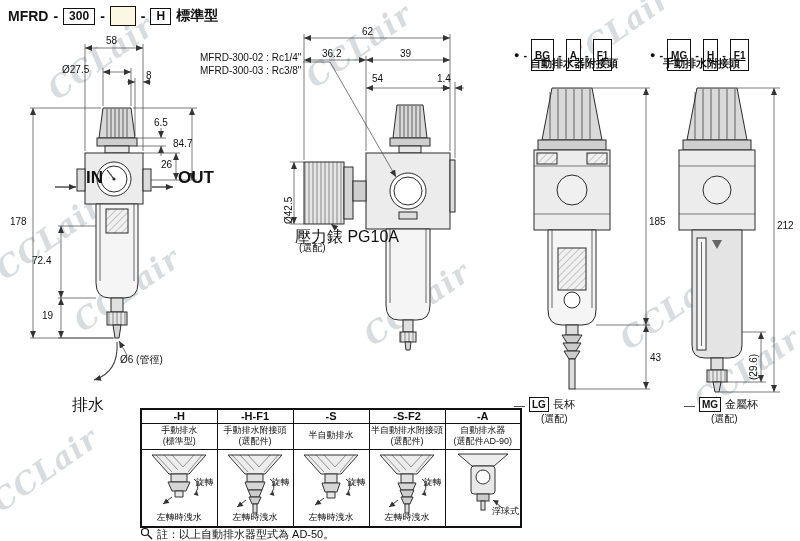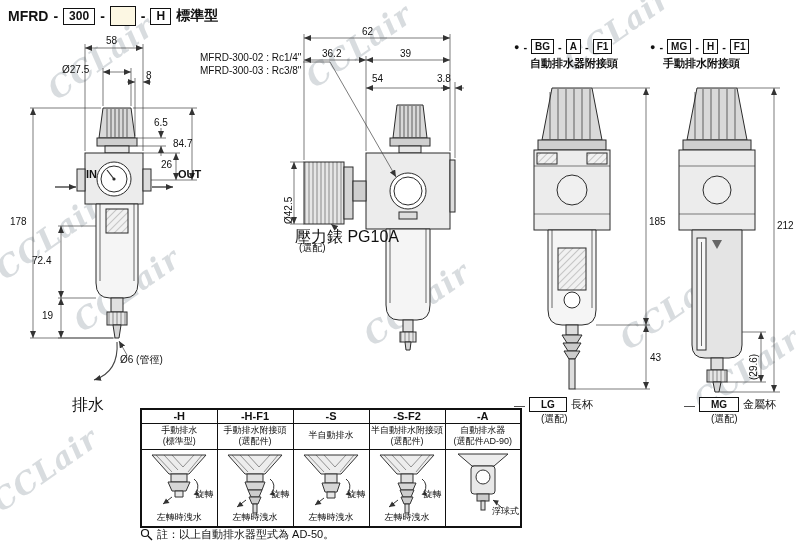--- a/index.html
+++ b/index.html
@@ -4,46 +4,46 @@
 <style>
   * { margin:0; padding:0; box-sizing:border-box; }
   html,body { background:#fff; }
   .page { position:relative; width:800px; height:541px; background:#fff; overflow:hidden;
           font-family:"Liberation Sans","DejaVu Sans",sans-serif; color:#111; }
   .wm { position:absolute; font-family:"DejaVu Serif",serif; font-style:italic; font-weight:bold;
         font-size:30px; color:rgba(125,138,150,0.30); transform:rotate(-35deg);
         letter-spacing:1px; white-space:nowrap; pointer-events:none; }
   svg.linework { position:absolute; left:0; top:0; }
   .lbl { position:absolute; font-size:10px; line-height:1.15; white-space:nowrap; }
-  .lbl.b { font-weight:bold; font-size:11px;padding-left:32px; }
+  .lbl.b { font-weight:bold; font-size:17px;padding-left:32px; }
   .lbl.big { font-size:16px; }
   .rot { transform:rotate(-90deg); transform-origin:0 0; }
   .hdr { position:absolute; left:8px; top:6px; display:flex; align-items:center; gap:5px;
          font-weight:bold; font-size:14px;text-align:center; }
   .box { border:1.3px solid #111; padding:0 5px; font-size:12px; font-weight:bold;
          display:inline-flex; align-items:center; justify-content:center; height:17px; background:#fff; }
   .box.blank { width:26px; height:20px; background:#fcf7e3; }
   .vhdr { position:absolute; display:flex; align-items:center; gap:4px; font-size:11px; font-weight:bold; }
   .vhdr .bullet { font-size:9px; }
-  .vhdr .box { height:15px; font-size:10px; padding:4px 3px; border-width:1px; }
+  .vhdr .box { height:32px; font-size:10px; padding:4px 3px; border-width:1px;text-decoration:underline; }
   .vsub { position:absolute; font-size:11px; font-weight:bold; }
   .vopt { position:absolute; display:flex; align-items:center; gap:4px; font-size:11px; }
-  .vopt .box { height:15px; font-size:10px; padding:0 11px; border-width:1px; font-weight:bold; }
+  .vopt .box { height:15px; font-size:10px; padding:0 2px; border-width:1px; font-weight:bold; }
   .drain-table { position:absolute; left:140px; top:408px; border-collapse:collapse;
                  table-layout:fixed; border:2px solid #111; background:#fff; }
   .drain-table th, .drain-table td { border:1px solid #111; }
   .drain-table th { width:76px; height:14px; font-size:11px; font-weight:bold; text-align:center; padding:0; }
   .drain-table td.desc { height:26px; font-size:9px; text-align:center; vertical-align:middle;
                          line-height:1.25; padding:1px 0; }
   .drain-table td.draw { height:73px; position:relative; padding:0; }
   .cell-lbl { position:absolute; font-size:9px; white-space:nowrap; }
-  .rotate-lbl { right:3px; top:26px;margin-top:12px; }
+  .rotate-lbl { right:3px; top:26px; }
   .cap-lbl { left:50%; transform:translateX(-50%); bottom:2px; }
   .cap-right { left:auto; transform:none; right:1px; bottom:8px; }
-  .note { position:absolute; left:140px; top:527px; display:flex; align-items:center; gap:4px;
+  .note { position:absolute; left:140px; top:527px; display:flex; gap:4px;
           font-size:11px; }
 </style>
 </head>
 <body>
 
 <div class="page">
 
   <span class="wm" style="left:40px;top:40px">CCLair</span>
   <span class="wm" style="left:298px;top:28px">CCLair</span>
   <span class="wm" style="left:556px;top:12px">CCLair</span>
@@ -219,21 +219,21 @@
   <span class="lbl" style="left:42px;top:310px">19</span>
   <span class="lbl" style="left:120px;top:354px">Ø6 (管徑)</span>
   <span class="lbl b" style="left:54px;top:168px">IN</span>
   <span class="lbl b" style="left:146px;top:168px">OUT</span>
   <span class="lbl big" style="left:72px;top:396px">排水</span>
 
   <span class="lbl" style="left:362px;top:26px">62</span>
   <span class="lbl" style="left:322px;top:48px">36.2</span>
   <span class="lbl" style="left:400px;top:48px">39</span>
   <span class="lbl" style="left:372px;top:73px">54</span>
-  <span class="lbl" style="left:437px;top:73px">3.8</span>
+  <span class="lbl" style="left:437px;top:73px">1.4</span>
   <span class="lbl rot" style="left:283px;top:224px">Ø42.5</span>
   <span class="lbl" style="left:200px;top:52px">MFRD-300-02 : Rc1/4"</span>
   <span class="lbl" style="left:200px;top:65px">MFRD-300-03 : Rc3/8"</span>
   <span class="lbl big" style="left:295px;top:228px">壓力錶 PG10A</span>
   <span class="lbl" style="left:299px;top:242px">(選配)</span>
 
   <div class="vhdr" style="left:514px;top:39px">
     <span class="bullet">●</span>
     <span>-</span>
     <span class="box">BG</span>

